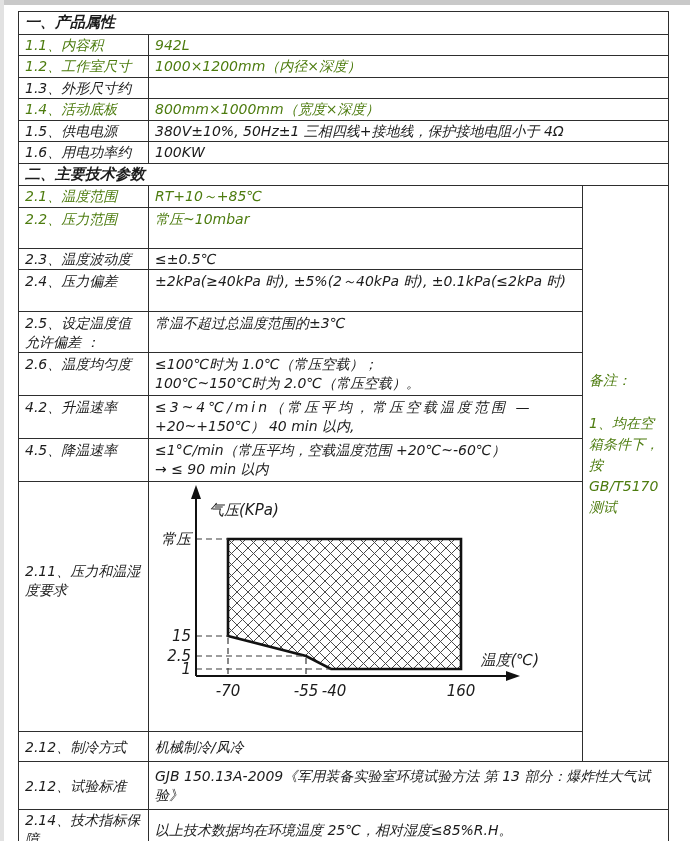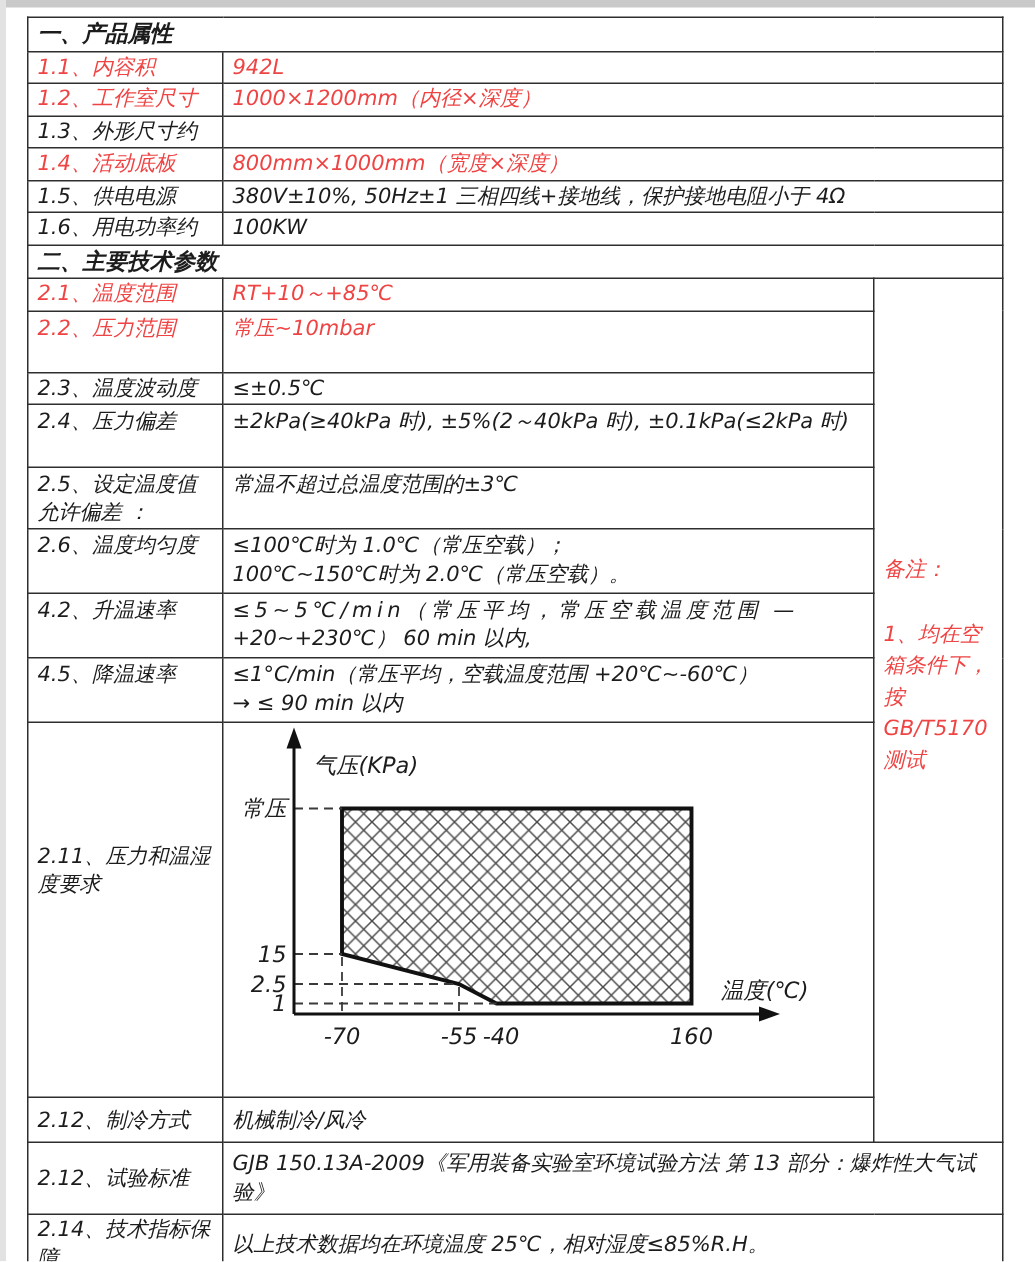--- a/index.html
+++ b/index.html
@@ -6,21 +6,21 @@
   .viewport{position:relative;width:690px;height:841px;background:#ffffff;overflow:hidden;font-style:italic;}
   .edge-top{position:absolute;left:0;top:0;width:690px;height:5px;background:#c9c9c9;}
   .edge-left{position:absolute;left:0;top:0;width:4px;height:841px;background:#e2e2e2;}
   table.spec{border-collapse:collapse;table-layout:fixed;width:650px;margin:11px 0 0 18px;}
   col.c-label{width:130px;}
   col.c-value{width:434px;}
   col.c-remark{width:86px;}
   td{border:1px solid #2e2e2e;padding:1px 6px;font-size:14px;line-height:1.32;
      color:#1c1c1c;vertical-align:middle;overflow:hidden;}
   tr.section td{font-weight:bold;font-size:15px;}
-  tr.muted td{color:#ef4444;}
+  tr.muted td{color:#4d7c0f;}
   .vtop{vertical-align:top;padding-top:2px;}
   .h21{height:21px;}.hsec{height:22px;}.h41{height:41px;margin-top:16px;}.h42{height:42px;padding-left:48px;}
   .h43{height:43px;}.h250{height:250px;}.h30{height:30px;}.h48{height:48px;}.h35{height:35px;}
   td.chart-label{vertical-align:top;padding-top:80px;}
   td.chart-cell{padding:0;vertical-align:top;}
   td.remark-cell{vertical-align:top;padding-top:184px;line-height:1.5;}
   .remark-gap{height:22px;}
   .spread{letter-spacing:3px;white-space:nowrap;}
   svg.ptchart{display:block;margin:0;}
   svg.ptchart text{font-family:"DejaVu Sans",sans-serif;font-size:15px;fill:#1c1c1c;}
@@ -107,22 +107,22 @@
     <tr class="h43">
       <td class="vtop">2.6、温度均匀度</td>
       <td class="vtop">
         <div>≤100℃时为 1.0℃（常压空载）；</div>
         <div>100℃~150℃时为 2.0℃（常压空载）。</div>
       </td>
     </tr>
     <tr class="h43">
       <td class="vtop">4.2、升温速率</td>
       <td class="vtop">
-        <div class="spread">≤5~5℃/min（常压平均，常压空载温度范围 —</div>
-        <div>+20~+230℃）  60  min 以内,</div>
+        <div class="spread">≤3~4℃/min（常压平均，常压空载温度范围 —</div>
+        <div>+20~+150℃）  40  min 以内,</div>
       </td>
     </tr>
     <tr class="h43">
       <td class="vtop">4.5、降温速率</td>
       <td class="vtop">
         <div>≤1°C/min（常压平均，空载温度范围 +20℃~-60℃）</div>
         <div>→ ≤ 90 min 以内</div>
       </td>
     </tr>
 

